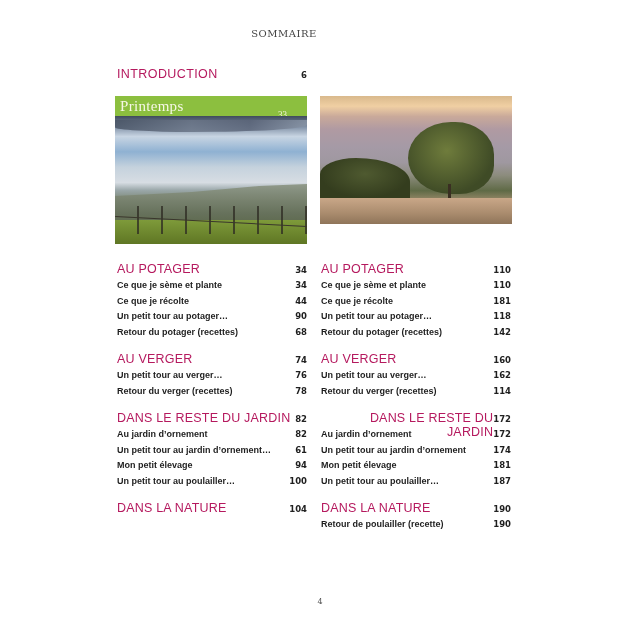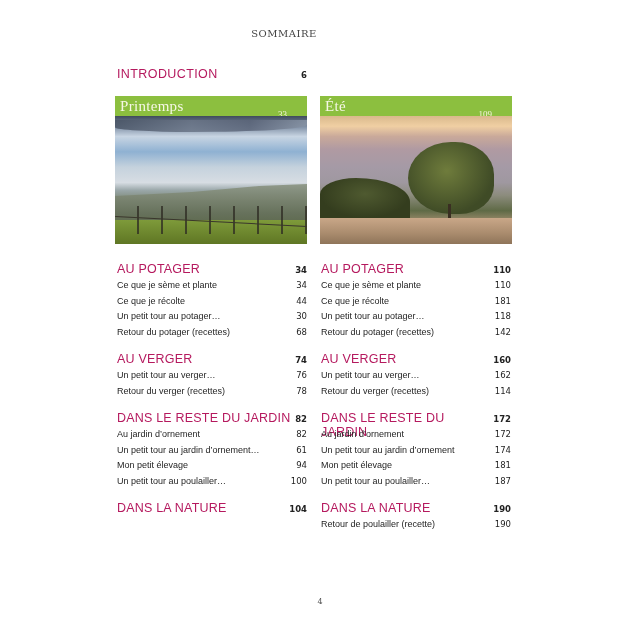--- a/index.html
+++ b/index.html
@@ -57,30 +57,31 @@
     .photo-summer .grass { position: absolute; left: 0; bottom: 0; width: 192px; height: 26px; background: linear-gradient(180deg, #c9a788, #a98b6d 60%, #8f7459); }
 
     .sections { position: absolute; top: 262px; width: 192px; }
     .sections.left { left: 117px; width: 190px; }
     .sections.right { left: 321px; width: 190px; }
 
     .section { margin-bottom: 10px; }
     .section-head {
       display: flex; justify-content: space-between; align-items: baseline;
       height: 18px;
+      text-align: right;
     }
     .section-head .label {
       font-family: "Liberation Sans", sans-serif; font-size: 12.5px; color: #b5195e; letter-spacing: 0.2px;
     }
     .section-head .page { font-size: 8.5px; font-weight: bold; color: #222; }
 
     .entry {
       display: flex; justify-content: space-between; align-items: baseline;
       height: 15.5px;
-      font-family: "Liberation Sans", sans-serif; font-size: 9px; font-weight: normal; color: #1e1e1e; text-align: right;
+      font-family: "Liberation Sans", sans-serif; font-size: 9px; font-weight: bold; color: #1e1e1e; text-align: right;
     }
     .entry .page { font-family: "DejaVu Sans", sans-serif; font-size: 8.5px; }
 
     .folio {
       position: absolute; top: 597px; left: 0; width: 640px; text-align: center;
       font-family: "DejaVu Serif", serif; font-size: 8px; color: #555;
     }
   </style>
 </head>
 <body>
@@ -100,24 +101,20 @@
   <div class="photo photo-spring">
     <div class="cloud1"></div>
     <div class="hill"></div>
     <div class="field"></div>
     <div class="fence"></div>
     <div class="wire"></div>
   </div>
 </div>
 
 <div class="column col-right">
-  <div class="season-band">
-    <span class="title">Été</span>
-    <span class="page">109</span>
-  </div>
   <div class="photo photo-summer">
     <div class="bush"></div>
     <div class="tree"></div>
     <div class="trunk"></div>
     <div class="grass"></div>
   </div>
 </div>
 
 <div class="sections left">
   <div class="section">
@@ -128,21 +125,21 @@
     <div class="entry">
         <span>Ce que je sème et plante</span>
         <span class="page">34</span>
       </div>
     <div class="entry">
         <span>Ce que je récolte</span>
         <span class="page">44</span>
       </div>
     <div class="entry">
         <span>Un petit tour au potager…</span>
-        <span class="page">30</span>
+        <span class="page">90</span>
       </div>
     <div class="entry">
         <span>Retour du potager (recettes)</span>
         <span class="page">68</span>
       </div>
   </div>
 
   <div class="section">
     <div class="section-head">
       <span class="label">AU VERGER</span>

